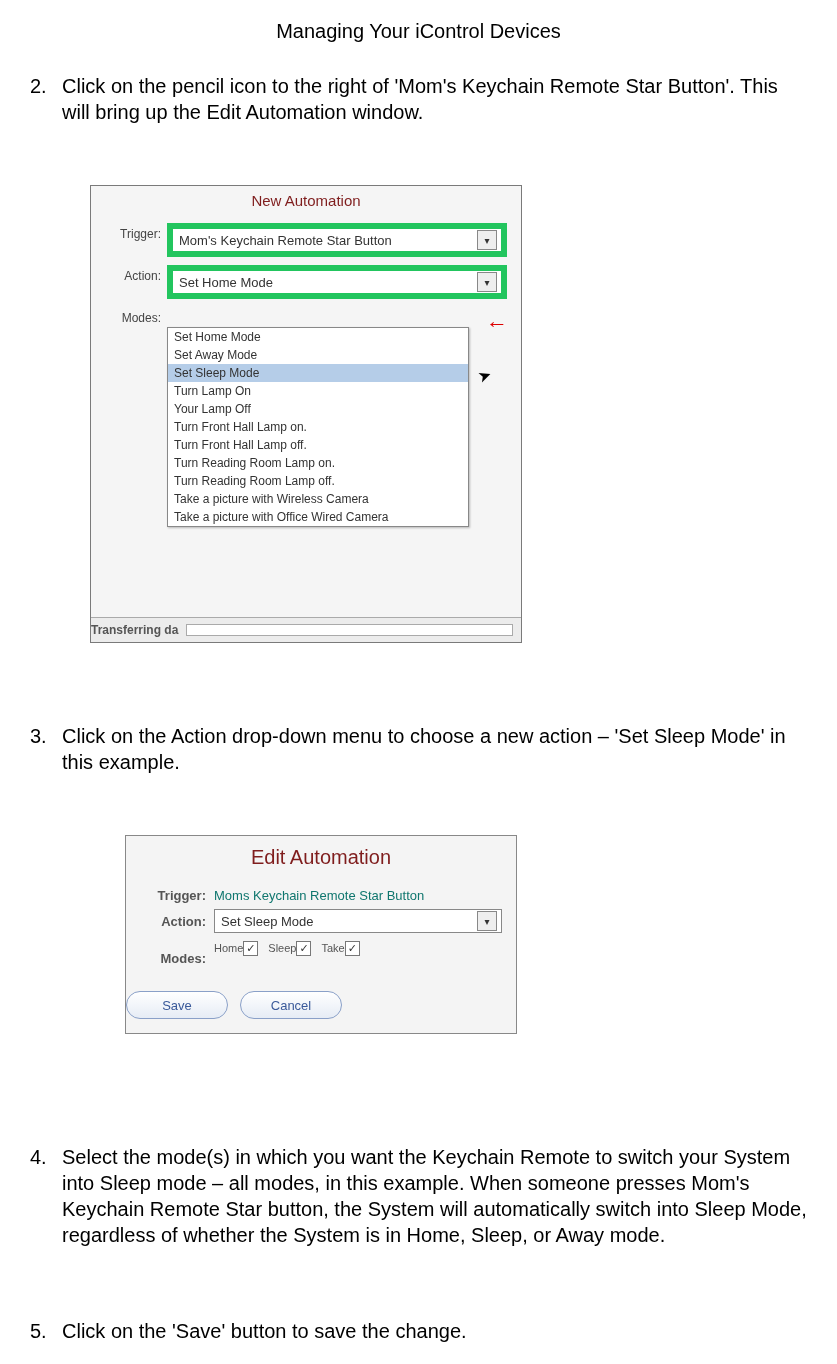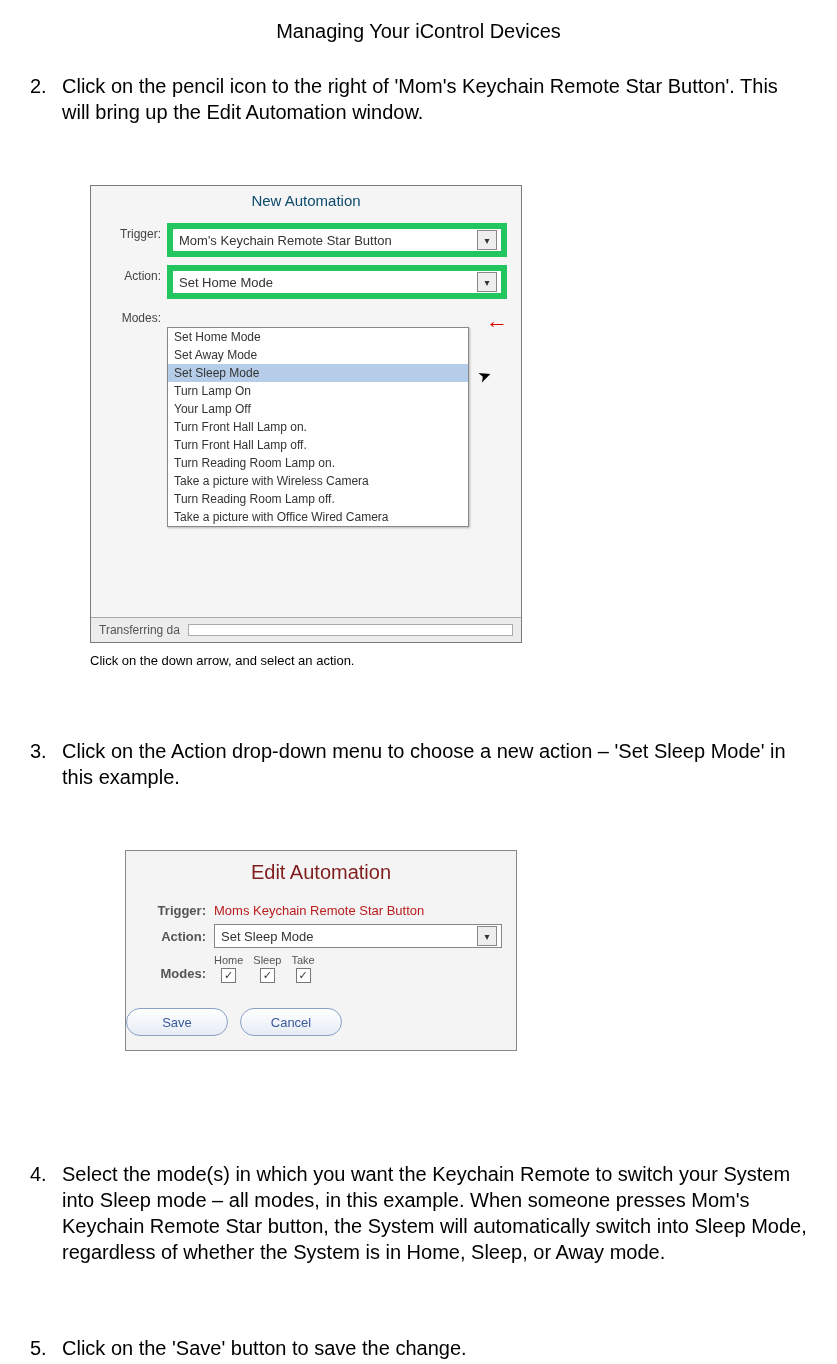--- a/index.html
+++ b/index.html
@@ -46,21 +46,21 @@
     width: 430px;
     border: 1px solid #7a7a7a;
     background: #f5f5f5;
     font-family: "Lucida Grande", Arial, sans-serif;
     position: relative;
   }
   .panel-title {
     text-align: center;
     font-size: 15px;
     padding: 6px 0 10px 0;
-    color: #0c4a6e;
+    color: #7f1d1d;
   }
   .panel-row {
     display: flex;
     align-items: flex-start;
     margin: 4px 0 8px 0;
     padding: 0 14px;
   }
   .panel-label {
     width: 56px;
     text-align: right;
@@ -125,23 +125,23 @@
     color: #d00;
     font-size: 22px;
   }
   .transfer-bar {
     margin-top: 90px;
     border-top: 1px solid #aaa;
     background: #ececec;
     display: flex;
     align-items: center;
     height: 24px;
-    padding-left: 8px;
     font-size: 12px;
     color: #555;
+    font-weight: bold;
   }
   .transfer-track {
     flex: 1;
     height: 10px;
     background: #fff;
     border: 1px solid #aaa;
     margin: 0 8px 0 8px;
     position: relative;
   }
 
@@ -172,21 +172,21 @@
   }
   .edit-label {
     width: 66px;
     text-align: right;
     font-size: 13px;
     color: #555;
     padding-right: 8px;
     font-weight: bold;
   }
   .edit-value-grey {
-    color: #b91c1c;
+    color: #0f766e;
     font-size: 13px;
   }
   .edit-dropdown {
     flex: 1;
     border: 1px solid #888;
     background: #fff;
     height: 22px;
     display: flex;
     align-items: center;
     justify-content: space-between;
@@ -194,21 +194,21 @@
     font-size: 13px;
     color: #333;
   }
   .modes-group {
     display: flex;
     align-items: center;
     gap: 10px;
   }
   .mode-col {
     display: flex;
-    flex-direction: column;
+    flex-direction: row;
     align-items: center;
     font-size: 11px;
     color: #555;
   }
   .mode-check {
     width: 13px;
     height: 13px;
     border: 1px solid #777;
     background: #fff;
     display: flex;
@@ -277,34 +277,33 @@
       <div class="dropdown-list" id="dropdown-list">
         <span class="cursor-icon">➤</span>
       <div class="dropdown-item">Set Home Mode</div>
           <div class="dropdown-item">Set Away Mode</div>
           <div class="dropdown-item highlight">Set Sleep Mode</div>
           <div class="dropdown-item">Turn Lamp On</div>
           <div class="dropdown-item">Your Lamp Off</div>
           <div class="dropdown-item">Turn Front Hall Lamp on.</div>
           <div class="dropdown-item">Turn Front Hall Lamp off.</div>
           <div class="dropdown-item">Turn Reading Room Lamp on.</div>
+          <div class="dropdown-item">Turn Reading Room Lamp off.</div>
           <div class="dropdown-item">Take a picture with Wireless Camera</div>
-          <div class="dropdown-item">Turn Reading Room Lamp off.</div>
           <div class="dropdown-item">Take a picture with Office Wired Camera</div>
         </div>
 
       <span class="red-arrow">←</span>
 
       <div class="transfer-bar">
         <span>Transferring da</span>
         <div class="transfer-track"></div>
       </div>
     </div>
   </div>
-  <div class="figure-caption">Click on the down arrow, and select an action.</div>
 
   <div class="spacer-lg"></div>
 
   <div class="step">
     <div class="step-num">3.</div>
     <div class="step-text">Click on the Action drop-down menu to choose a new action – 'Set Sleep Mode' in this example.</div>
   </div>
 
   <div class="edit-auto-panel">
     <div class="edit-title">Edit Automation</div>

